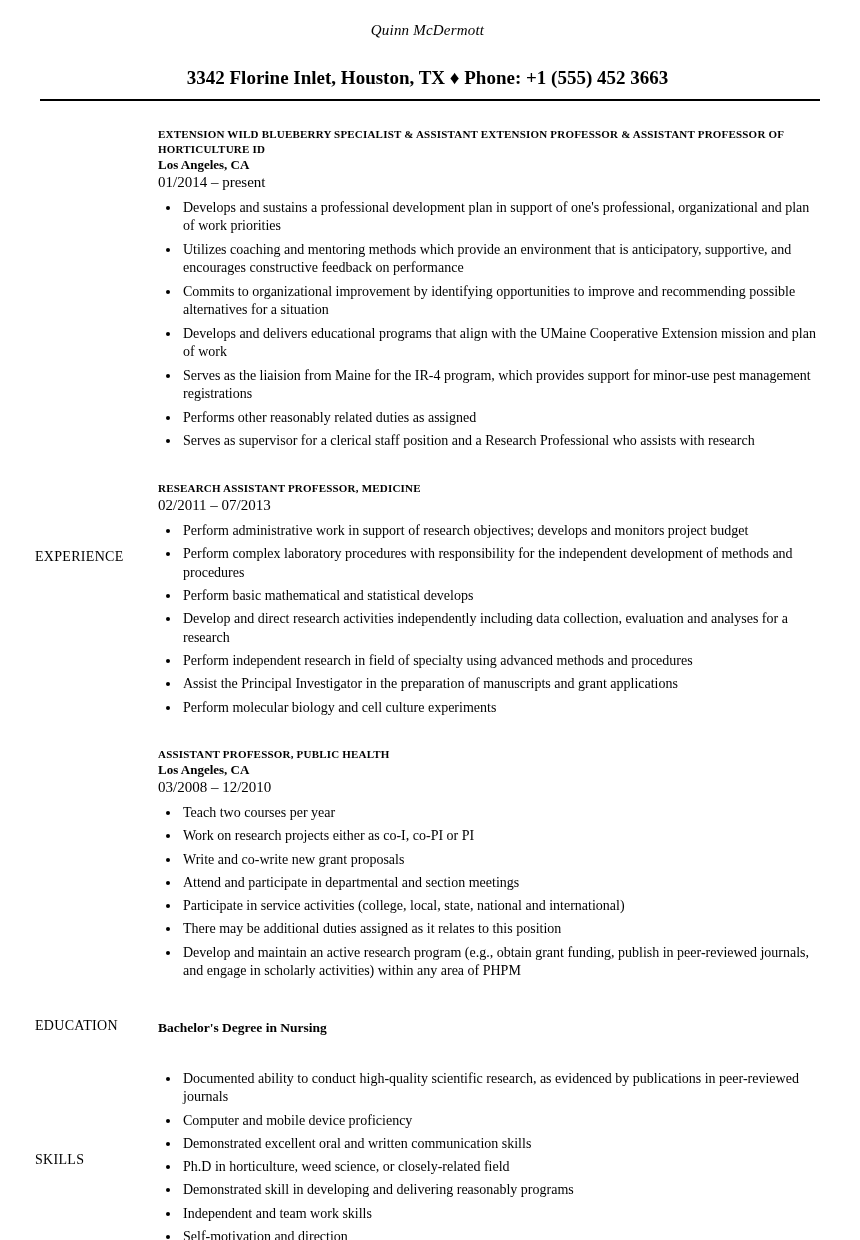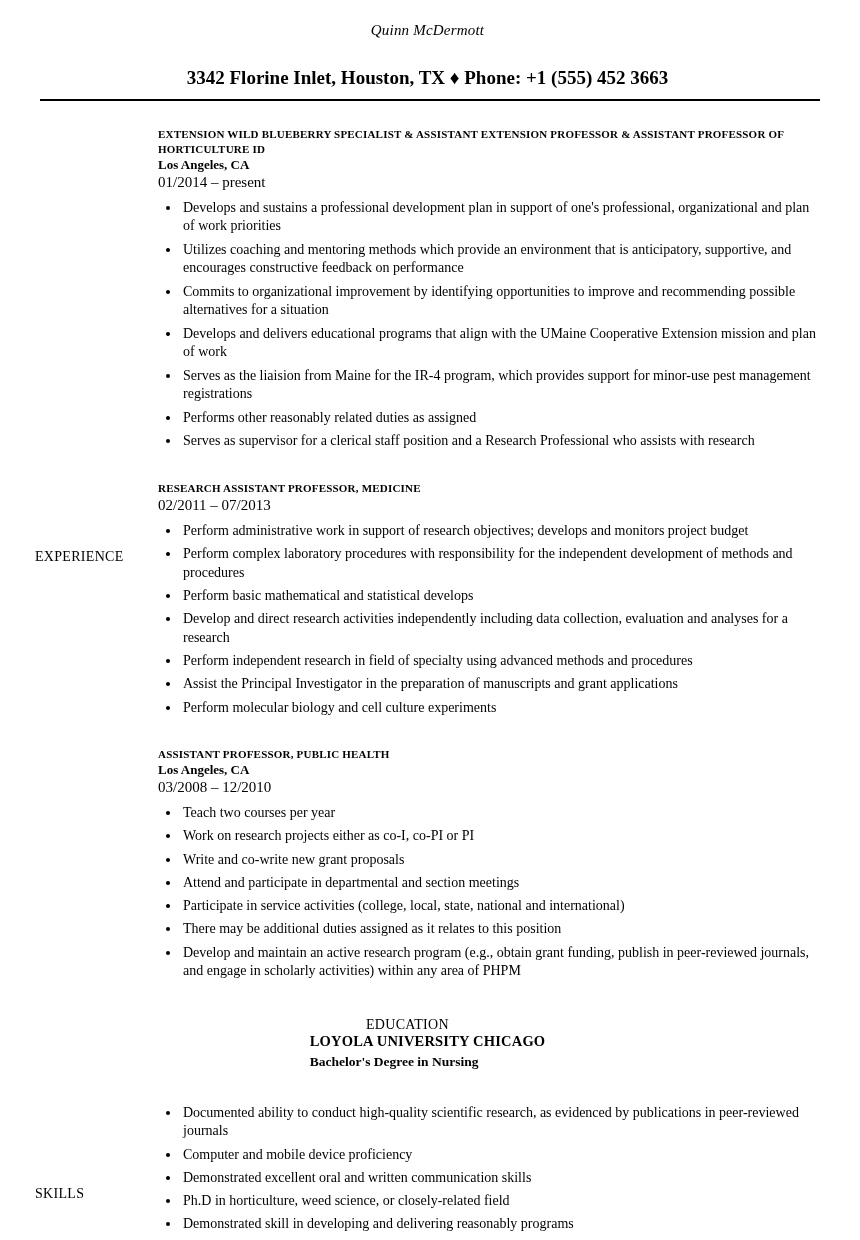--- a/index.html
+++ b/index.html
@@ -141,24 +141,23 @@
           <li>Attend and participate in departmental and section meetings</li>
           <li>Participate in service activities (college, local, state, national and international)</li>
           <li>There may be additional duties assigned as it relates to this position</li>
           <li>Develop and maintain an active research program (e.g., obtain grant funding, publish in peer-reviewed journals, and engage in scholarly activities) within any area of PHPM</li>
         </ul>
       </div>
 
     </div>
   </div>
 
-  <div class="section" style="margin-top:30px;flex-direction:column;">
+  <div class="section" style="margin-top:30px;">
     <div class="section-label">EDUCATION</div>
     <div class="section-content">
-      <div class="school">LOYOLA UNIVERSITY CHICAGO</div>
       <div class="degree">Bachelor's Degree in Nursing</div>
     </div>
   </div>
 
   <div class="section skills-section" style="margin-top:32px;">
     <div class="section-label">SKILLS</div>
     <div class="section-content">
       <ul class="bullets">
         <li>Documented ability to conduct high-quality scientific research, as evidenced by publications in peer-reviewed journals</li>
         <li>Computer and mobile device proficiency</li>

